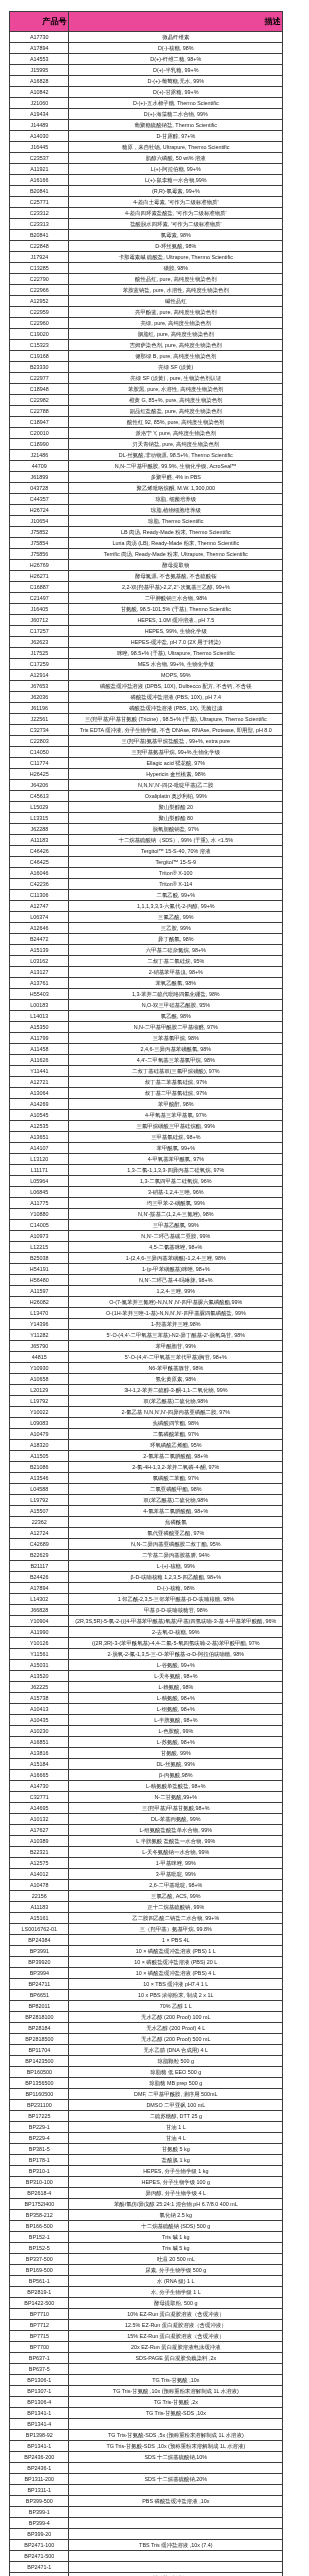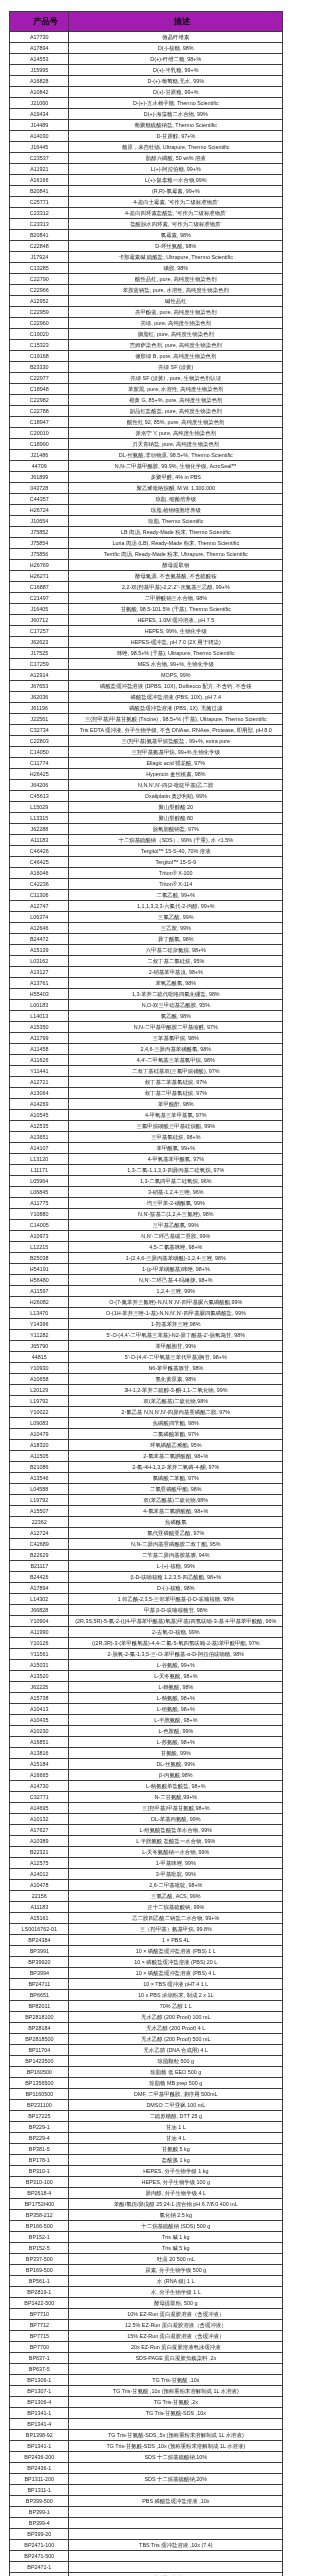--- a/index.html
+++ b/index.html
@@ -11,22 +11,22 @@
     position:absolute;left:9.3px;top:10.8px;width:274px;
     border-collapse:collapse;table-layout:fixed;
     border:1px solid #2b2b2b;
   }
   .product-table th,.product-table td{
     border:0.5px solid #3c3c3c;
     overflow:hidden;white-space:nowrap;
     padding:0 1.5px;
   }
   .product-table th{
-    height:19.6px;background:#a21caf;
-    font-size:8.2px;font-weight:bold;text-align:center;color:#000;padding-left:14px;
+    height:19.6px;background:#ec4899;
+    font-size:8.2px;font-weight:bold;text-align:right;color:#000;padding-left:14px;
   }
   .product-table td{height:10px;font-size:5.4px;text-align:center;color:#222;}
   .product-table td.c1{width:58px;}
 </style>
 </head>
 <body>
 
 <table class="product-table">
   <colgroup>
     <col style="width:59px">

